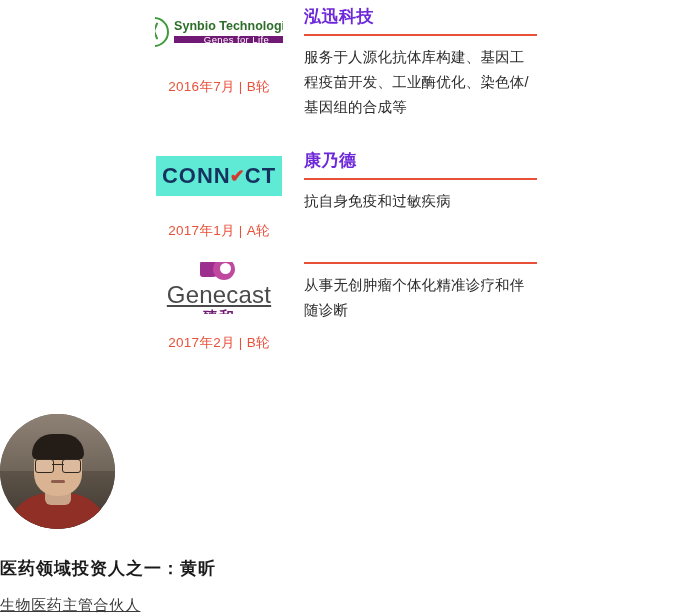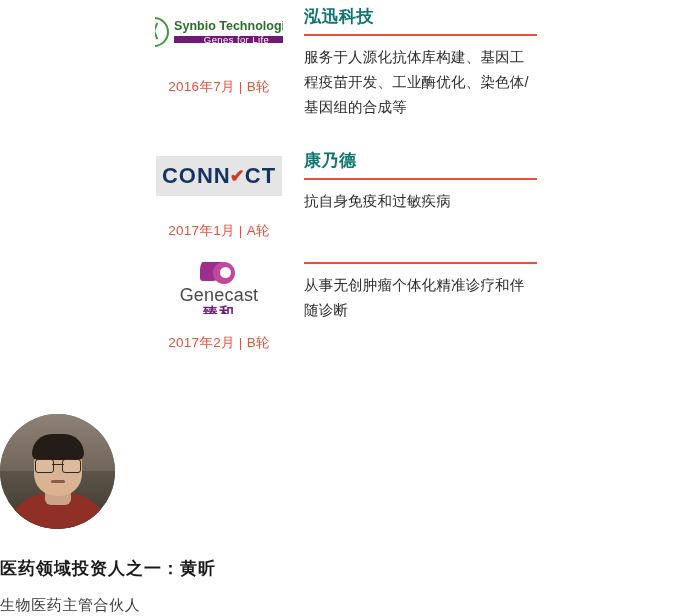--- a/index.html
+++ b/index.html
@@ -55,21 +55,21 @@
   }
   .right-col {
     flex: 1;
     padding-left: 14px;
     padding-right: 150px;
     box-sizing: border-box;
   }
   .company-name {
     font-size: 17px;
     font-weight: bold;
-    color: #0f766e;
+    color: #6d28d9;
     line-height: 1.3;
     padding-bottom: 6px;
     letter-spacing: 0.5px;
   }
   .divider {
     height: 2px;
     background: #e8503a;
     width: 100%;
     margin-bottom: 9px;
   }
@@ -142,21 +142,21 @@
     font-size: 9.5px;
     color: #ffffff;
     letter-spacing: 0.4px;
     white-space: nowrap;
     line-height: 7px;
   }
 
   .connect {
     width: 126px;
     height: 40px;
-    background: #e5e5e5;
+    background: #5eead4;
     display: flex;
     align-items: center;
     justify-content: center;
   }
   .connect-word {
     font-family: "Liberation Sans", sans-serif;
     font-weight: bold;
     font-size: 22px;
     letter-spacing: 1px;
     color: #16335f;
@@ -196,23 +196,24 @@
     background: #c0489f;
   }
   .gene-mark .blob-c {
     position: absolute;
     left: 20px; top: 12px;
     width: 11px; height: 11px;
     border-radius: 50%;
     background: #ffffff;
   }
   .gene-name {
-    font-size: 18px;
+    font-size: 24px;
     color: #4a4a4a;
     letter-spacing: 0.2px;
+    text-decoration: underline;
   }
   .gene-cn {
     font-size: 15px;
     color: #701a75;
     font-weight: bold;
     letter-spacing: 1px;
     margin-top: 1px;
   }
 
   
@@ -304,20 +305,21 @@
     font-size: 17px;
     font-weight: bold;
     color: #1a1a1a;
     letter-spacing: 1px;
   }
   .person-role {
     margin-top: 16px;
     font-size: 15px;
     color: #3a3a3a;
     letter-spacing: 0.6px;
+    text-decoration: underline;
   }
 </style>
 </head>
 <body>
 
 <div class="page">
 
   <div class="company-list">
 
     <div class="company-row">

